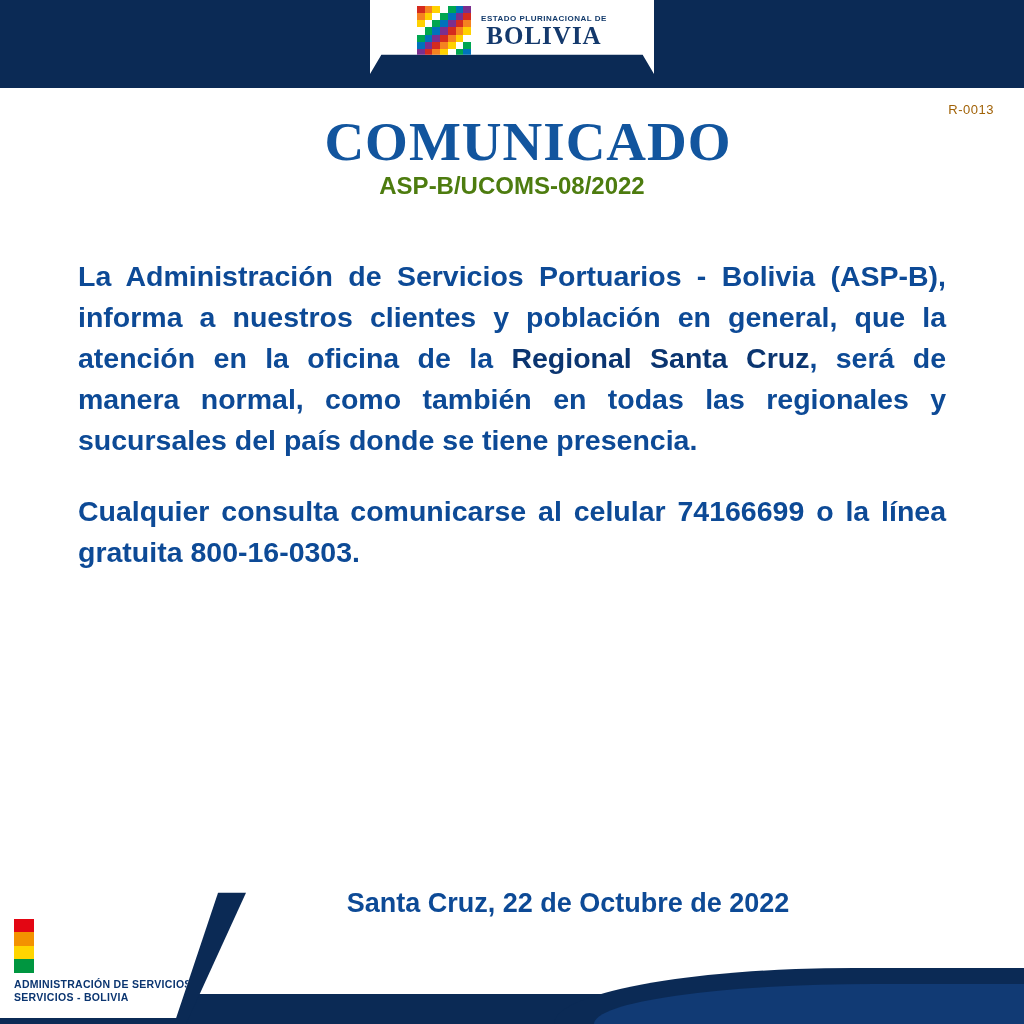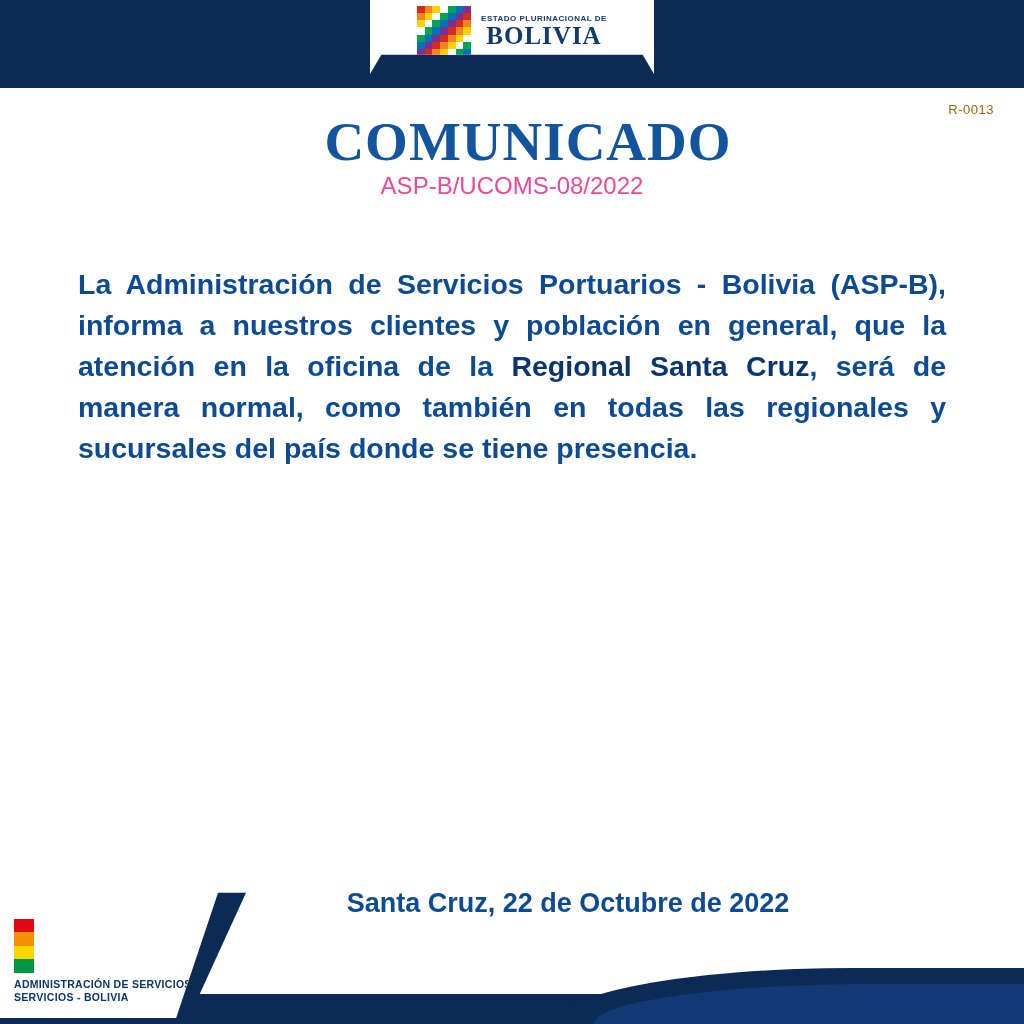--- a/index.html
+++ b/index.html
@@ -110,38 +110,38 @@
     letter-spacing: 1px;
     color: #12559e;
     font-family: Liberation Serif, serif;
   }
   .subtitle {
     position: absolute;
     left: 0; top: 84px;
     width: 1024px;
     text-align: center;
     font-size: 24px;
-    font-weight: normal;
-    color: #ec4899;
+    font-weight: bold;
+    color: #4d7c0f;
   }
 
   .body-block {
     position: absolute;
     left: 78px;
     top: 168px;
     width: 868px;
     color: #0d4a96;
     font-size: 28.5px;
     font-weight: bold;
     line-height: 41px;
     text-align: justify;
     text-justify: inter-word;
   }
   .body-block p {
-    margin: 8px 0 30px 0;
+    margin: 0 0 30px 0;
   }
   .body-block p:last-child { margin-bottom: 0; }
   .strong-dark { color: #0b3570; }
 
   .signature-date {
     position: absolute;
     left: 0;
     top: 800px;
     width: 1024px;
     text-align: center;
@@ -303,20 +303,21 @@
 
   <div class="sheet">
 
     <div class="ref-code">R-0013</div>
 
     <div class="title">COMUNICADO</div>
     <div class="subtitle">ASP-B/UCOMS-08/2022</div>
 
     <div class="body-block" id="body-block">
         <p><span>La Administración de Servicios Portuarios - Bolivia (ASP-B), informa a nuestros clientes y población en general, que la atención en la oficina de la </span><span class="strong-dark">Regional Santa Cruz</span><span>,  será de manera normal, como también en todas las regionales y sucursales del país donde se tiene presencia.</span></p>
+        <p><span>Cualquier consulta comunicarse al celular 74166699 o la línea gratuita 800-16-0303.</span></p>
       </div>
 
     <div class="signature-date">Santa Cruz,  22 de Octubre de 2022</div>
 
     <div class="bottom-strip"></div>
     <div class="bottom-curve">
       <div class="bottom-curve-inner"></div>
     </div>
 
     <div class="logo-wedge"></div>

